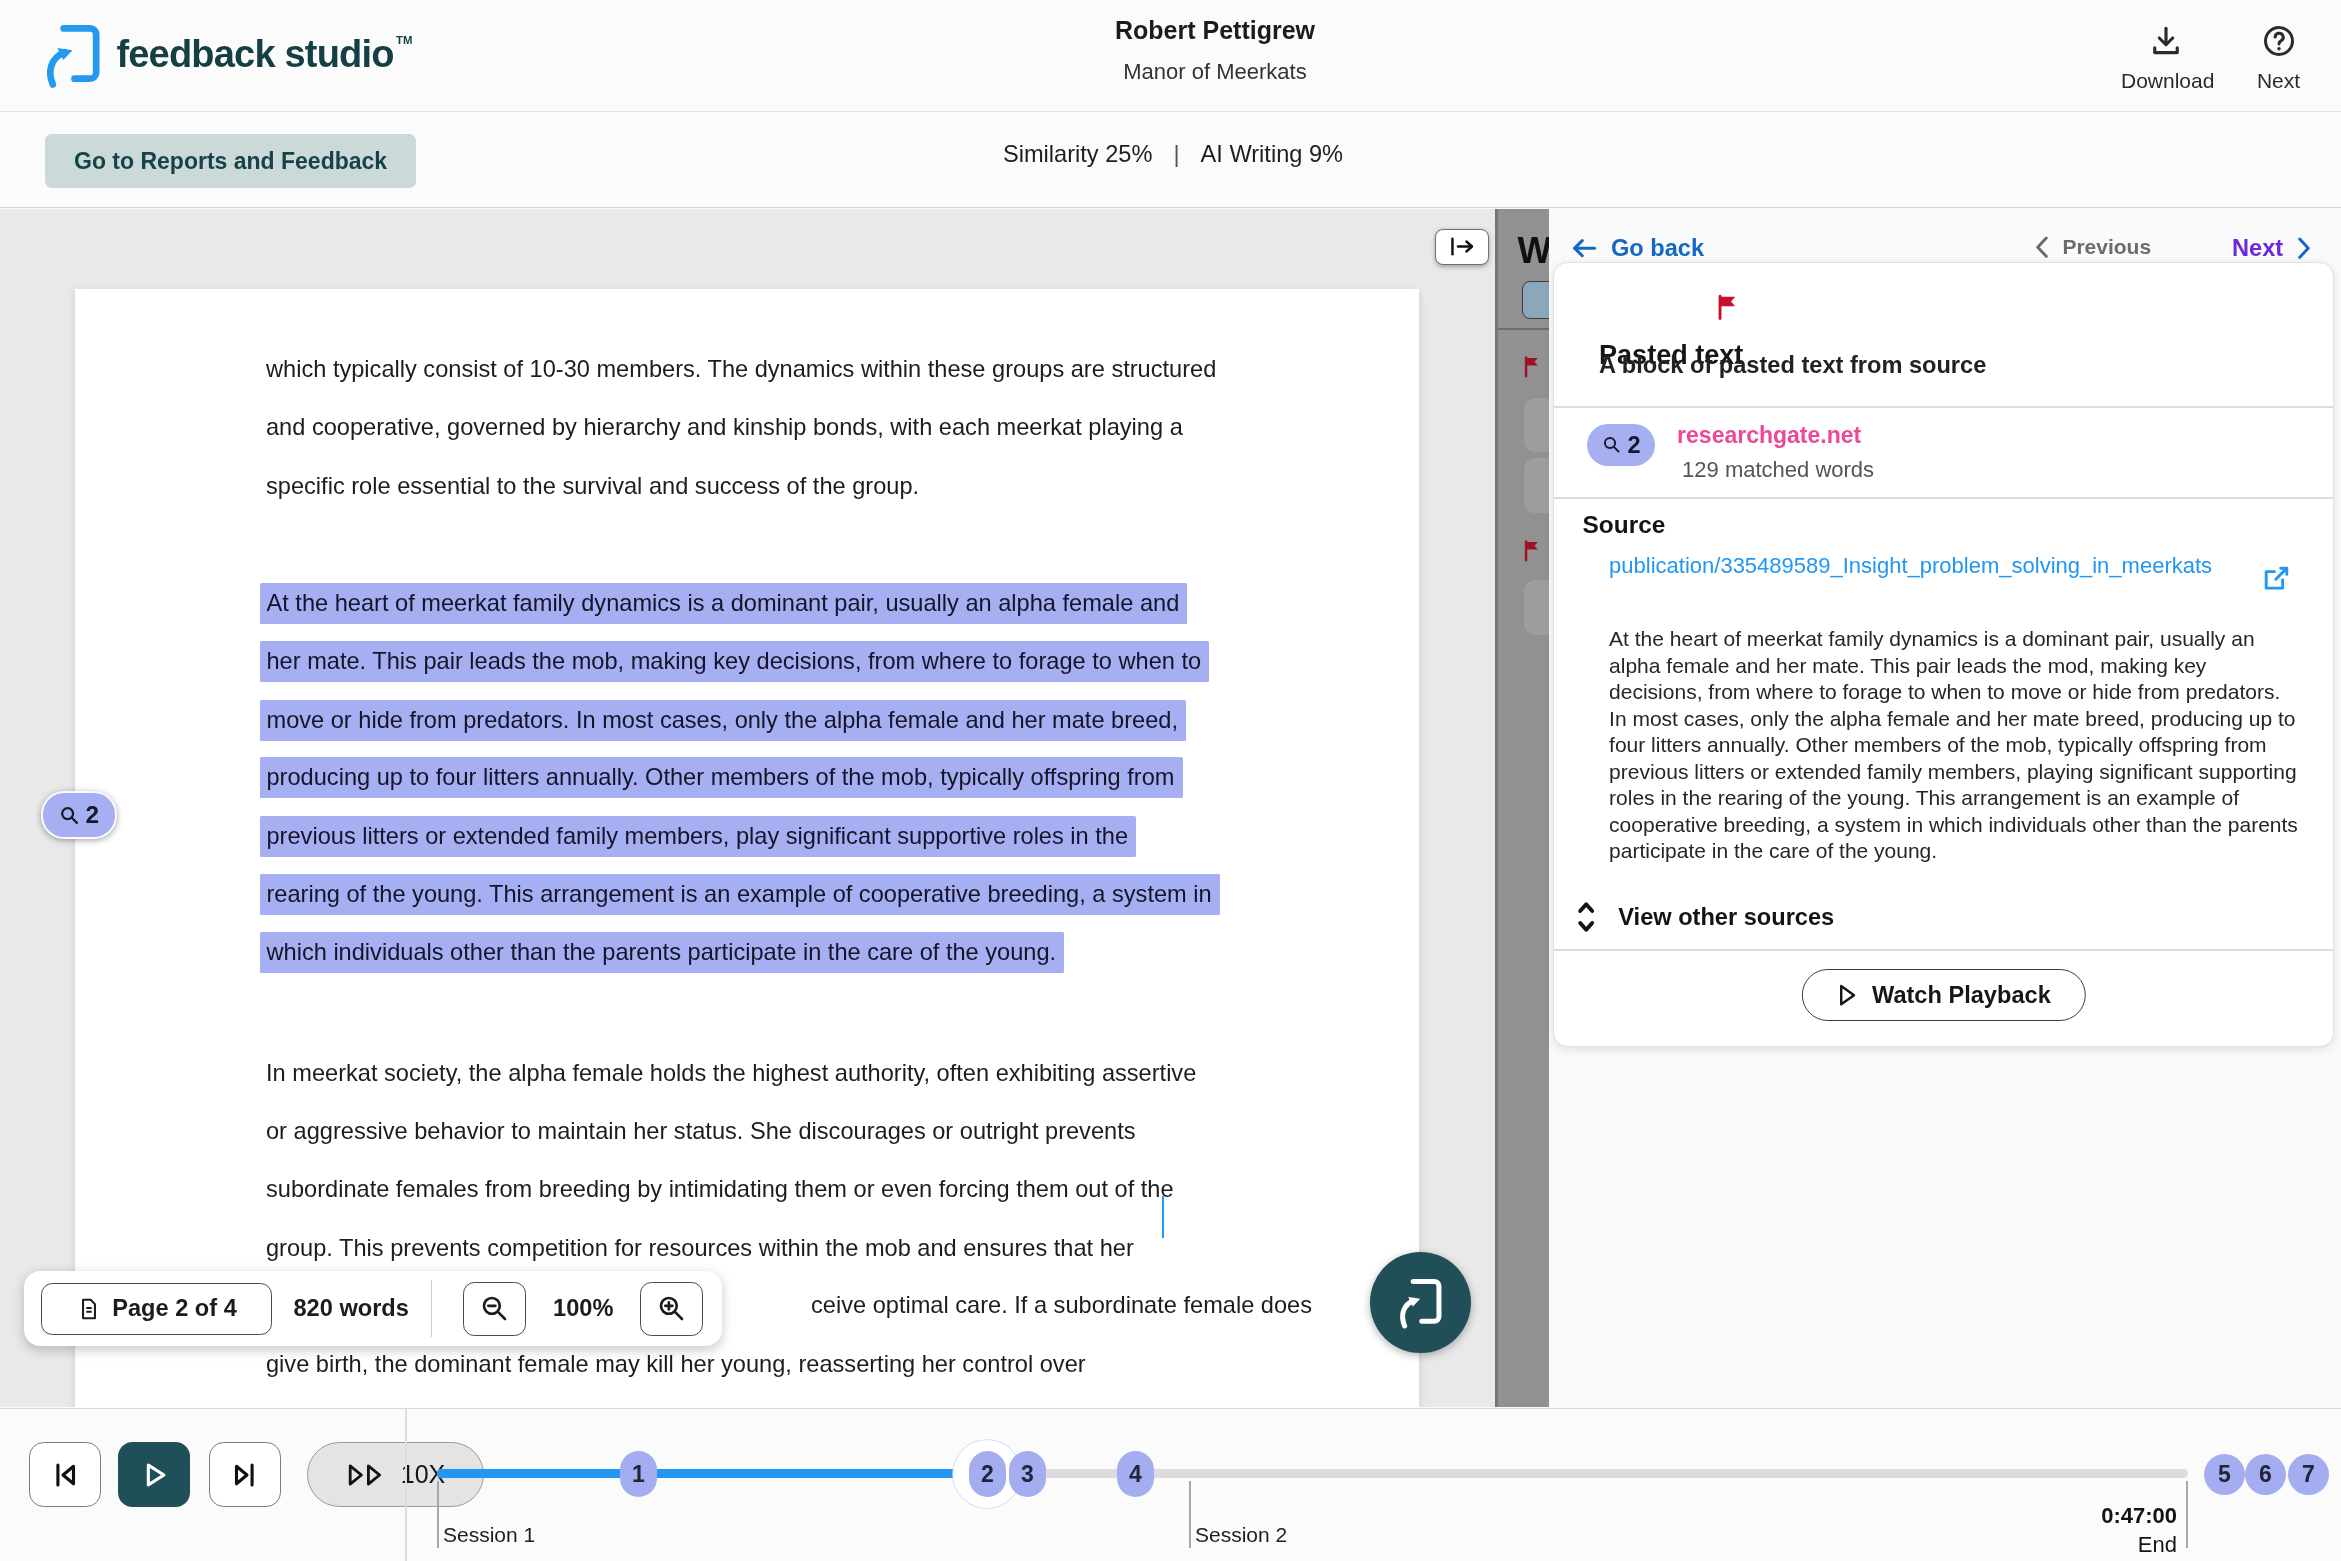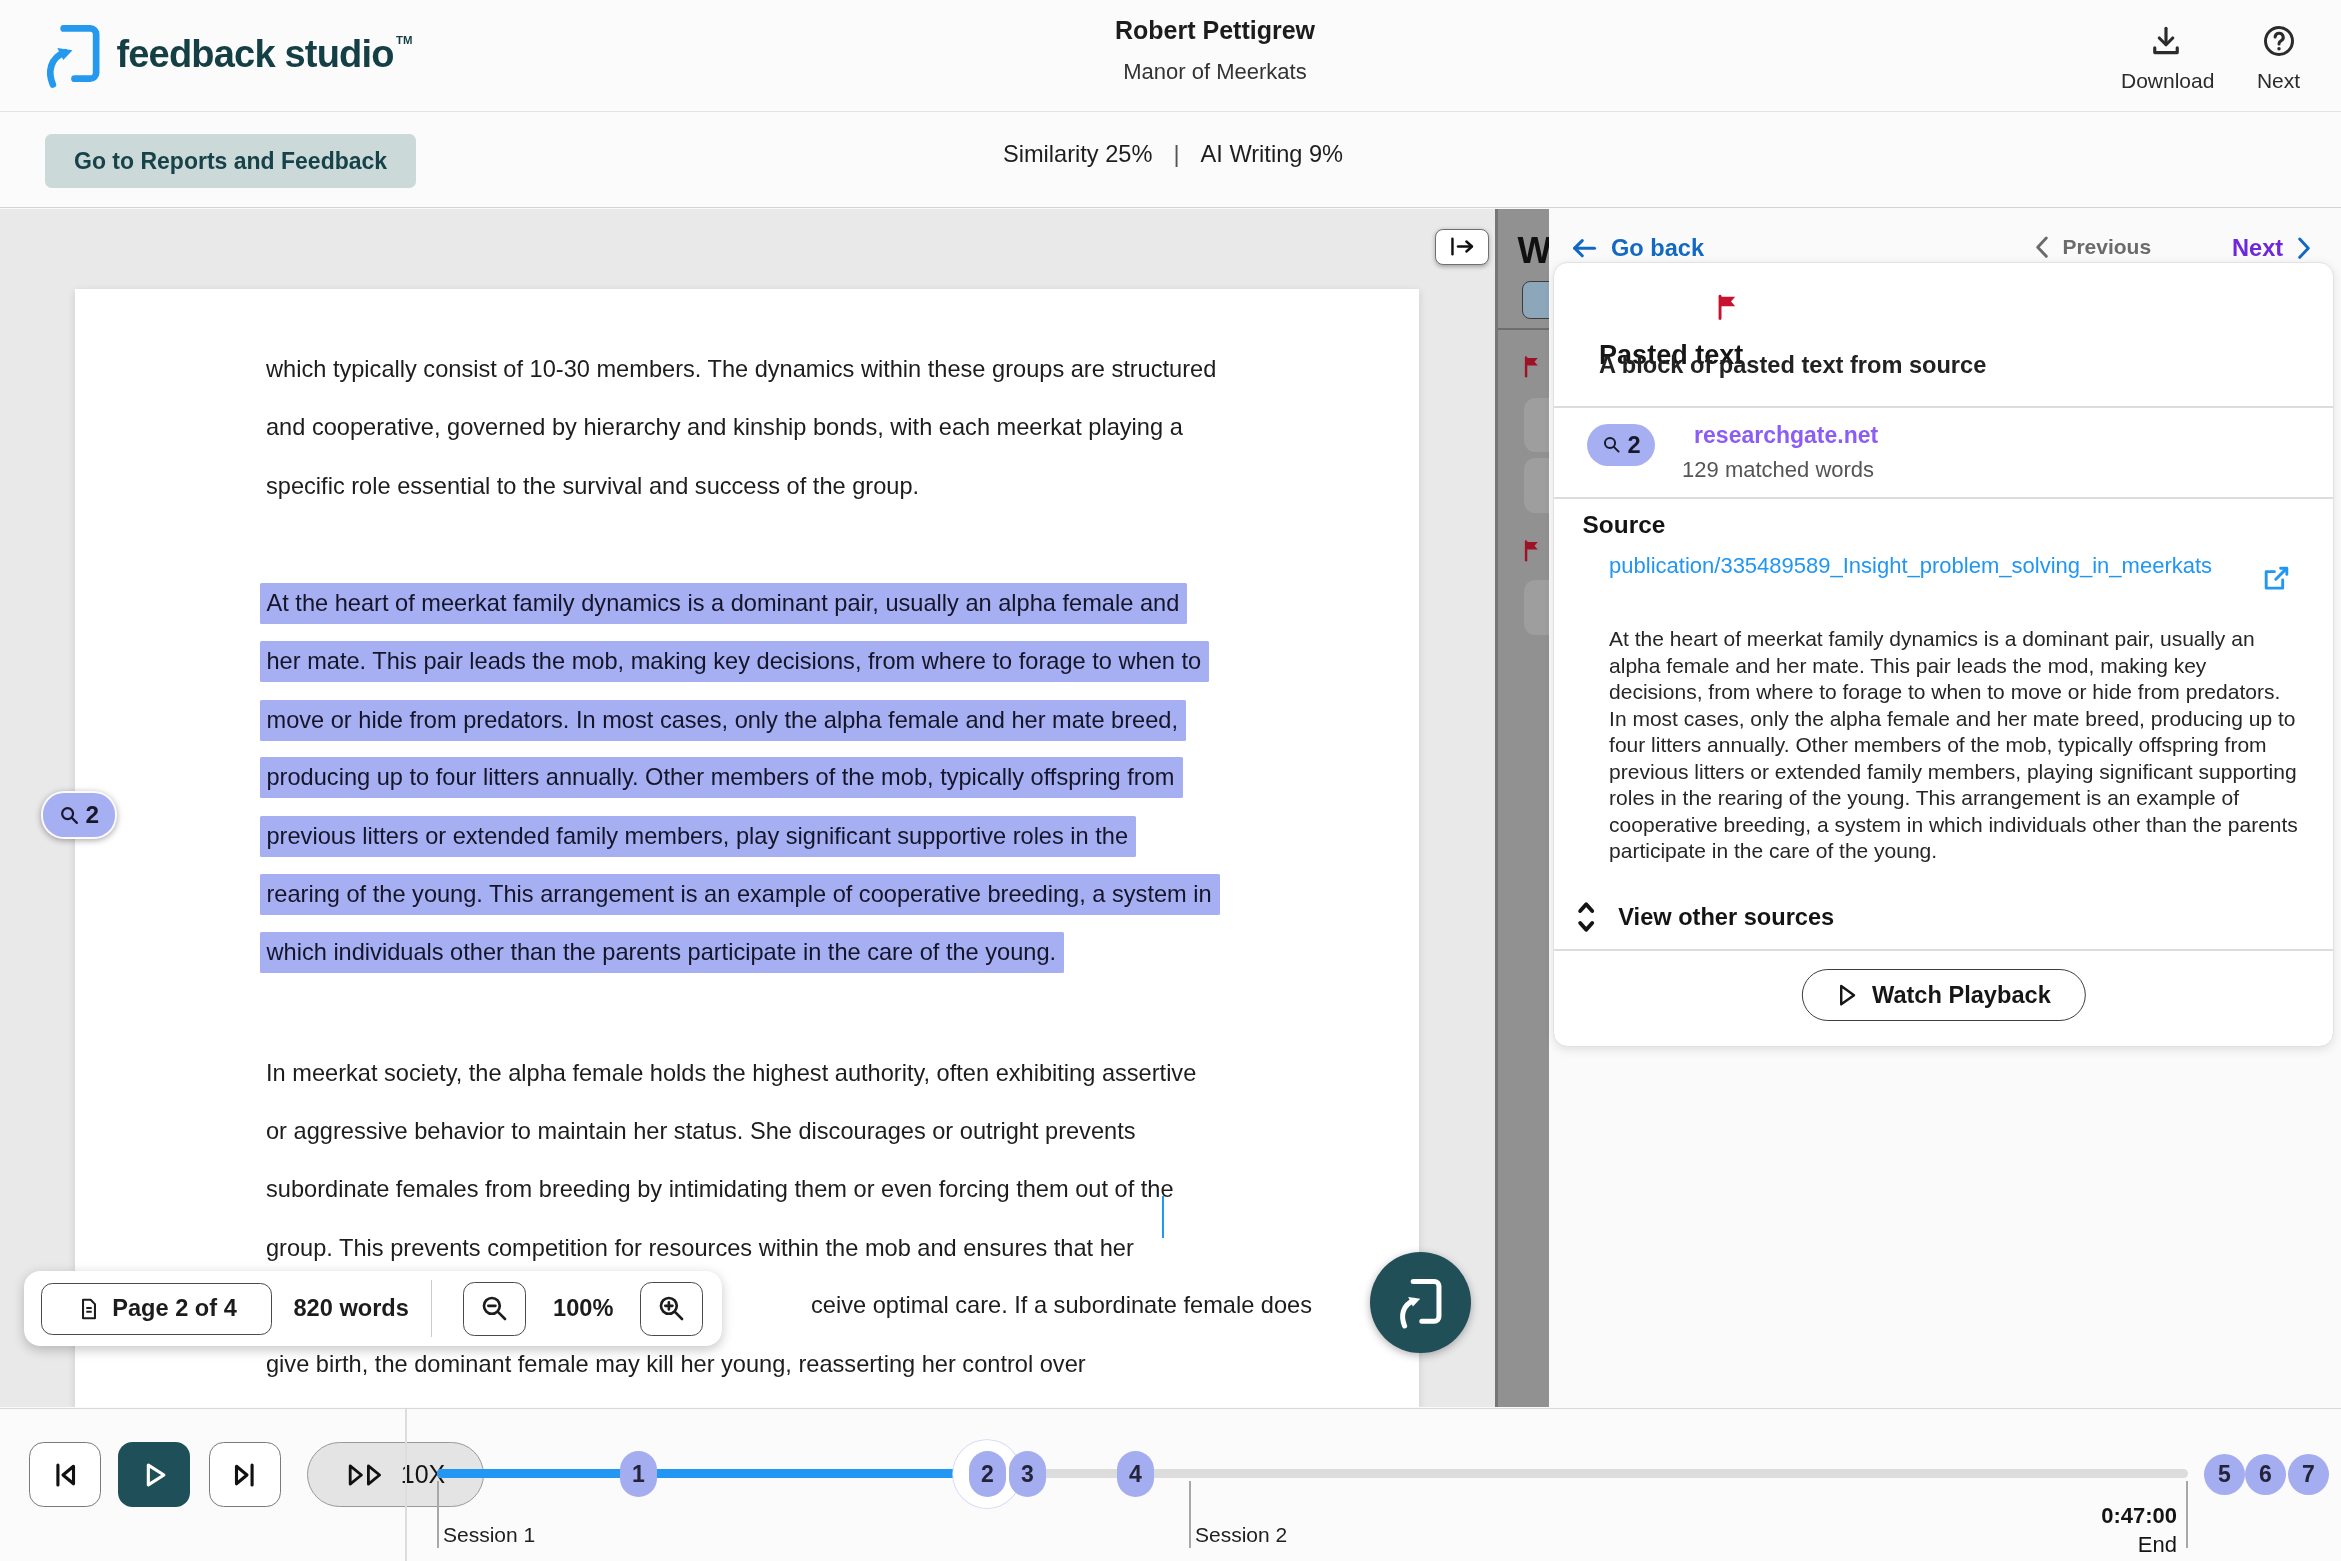--- a/index.html
+++ b/index.html
@@ -61,21 +61,21 @@
   .pn-next{position:absolute;left:683px;top:26px;display:flex;align-items:center;gap:11.4px;color:#6d28d9;font-size:23.6px;font-weight:700;cursor:pointer;}
   .card0{position:absolute;left:4.1px;top:53px;width:779px;height:783px;background:#fff;border:0.8px solid #e2e2e2;border-radius:14.6px;
     box-shadow:0 2.4px 9.8px rgba(0,0,0,.10);overflow:hidden;}
   .card-title{position:absolute;left:45px;top:29px;display:flex;align-items:flex-end;gap:19px;flex-direction:column;}
   .card-title .t{font-size:27px;font-weight:700;color:#161616;}
   .card-sub{position:absolute;left:45px;top:89px;font-size:23.6px;font-weight:600;color:#222;}
   .cdiv{position:absolute;left:0;width:779px;height:1.6px;background:#dcdcdc;}
   .mrow-pill{position:absolute;left:33px;top:161px;width:68px;height:42px;background:#a5aff1;border-radius:21px;
     display:flex;align-items:center;justify-content:center;gap:6.5px;cursor:pointer;}
   .mrow-pill .num{font-size:23.6px;font-weight:600;color:#18182c;}
-  .mrow-domain{position:absolute;left:140px;top:159px;font-size:23px;font-weight:700;color:#8b5cf6;}
+  .mrow-domain{position:absolute;left:123px;top:159px;font-size:23px;font-weight:700;color:#ec4899;}
   .mrow-words{position:absolute;left:128px;top:194px;font-size:22px;color:#555;}
   .src-h{position:absolute;left:28.5px;top:248px;font-size:24.4px;font-weight:700;color:#141414;}
   .src-url{position:absolute;left:55px;top:286px;width:569px;font-size:22px;color:#2196f3;line-height:33px;cursor:pointer;}
   .ext-ic{position:absolute;left:706px;top:299px;cursor:pointer;}
   .quote{position:absolute;left:55px;top:363px;width:690px;font-size:21px;line-height:26.5px;color:#262626;}
   .vos{position:absolute;left:20.3px;top:636px;display:flex;align-items:center;gap:19.5px;cursor:pointer;}
   .vos .t{font-size:23.6px;font-weight:700;color:#141414;}
   .watch-btn{position:absolute;left:50%;transform:translateX(-50%);top:706px;height:52px;padding:0 34px;background:#fff;
     border:1.6px solid #3d3d3d;border-radius:26px;display:flex;align-items:center;gap:14.6px;font-family:inherit;
     font-size:23.6px;font-weight:700;color:#161616;cursor:pointer;}

